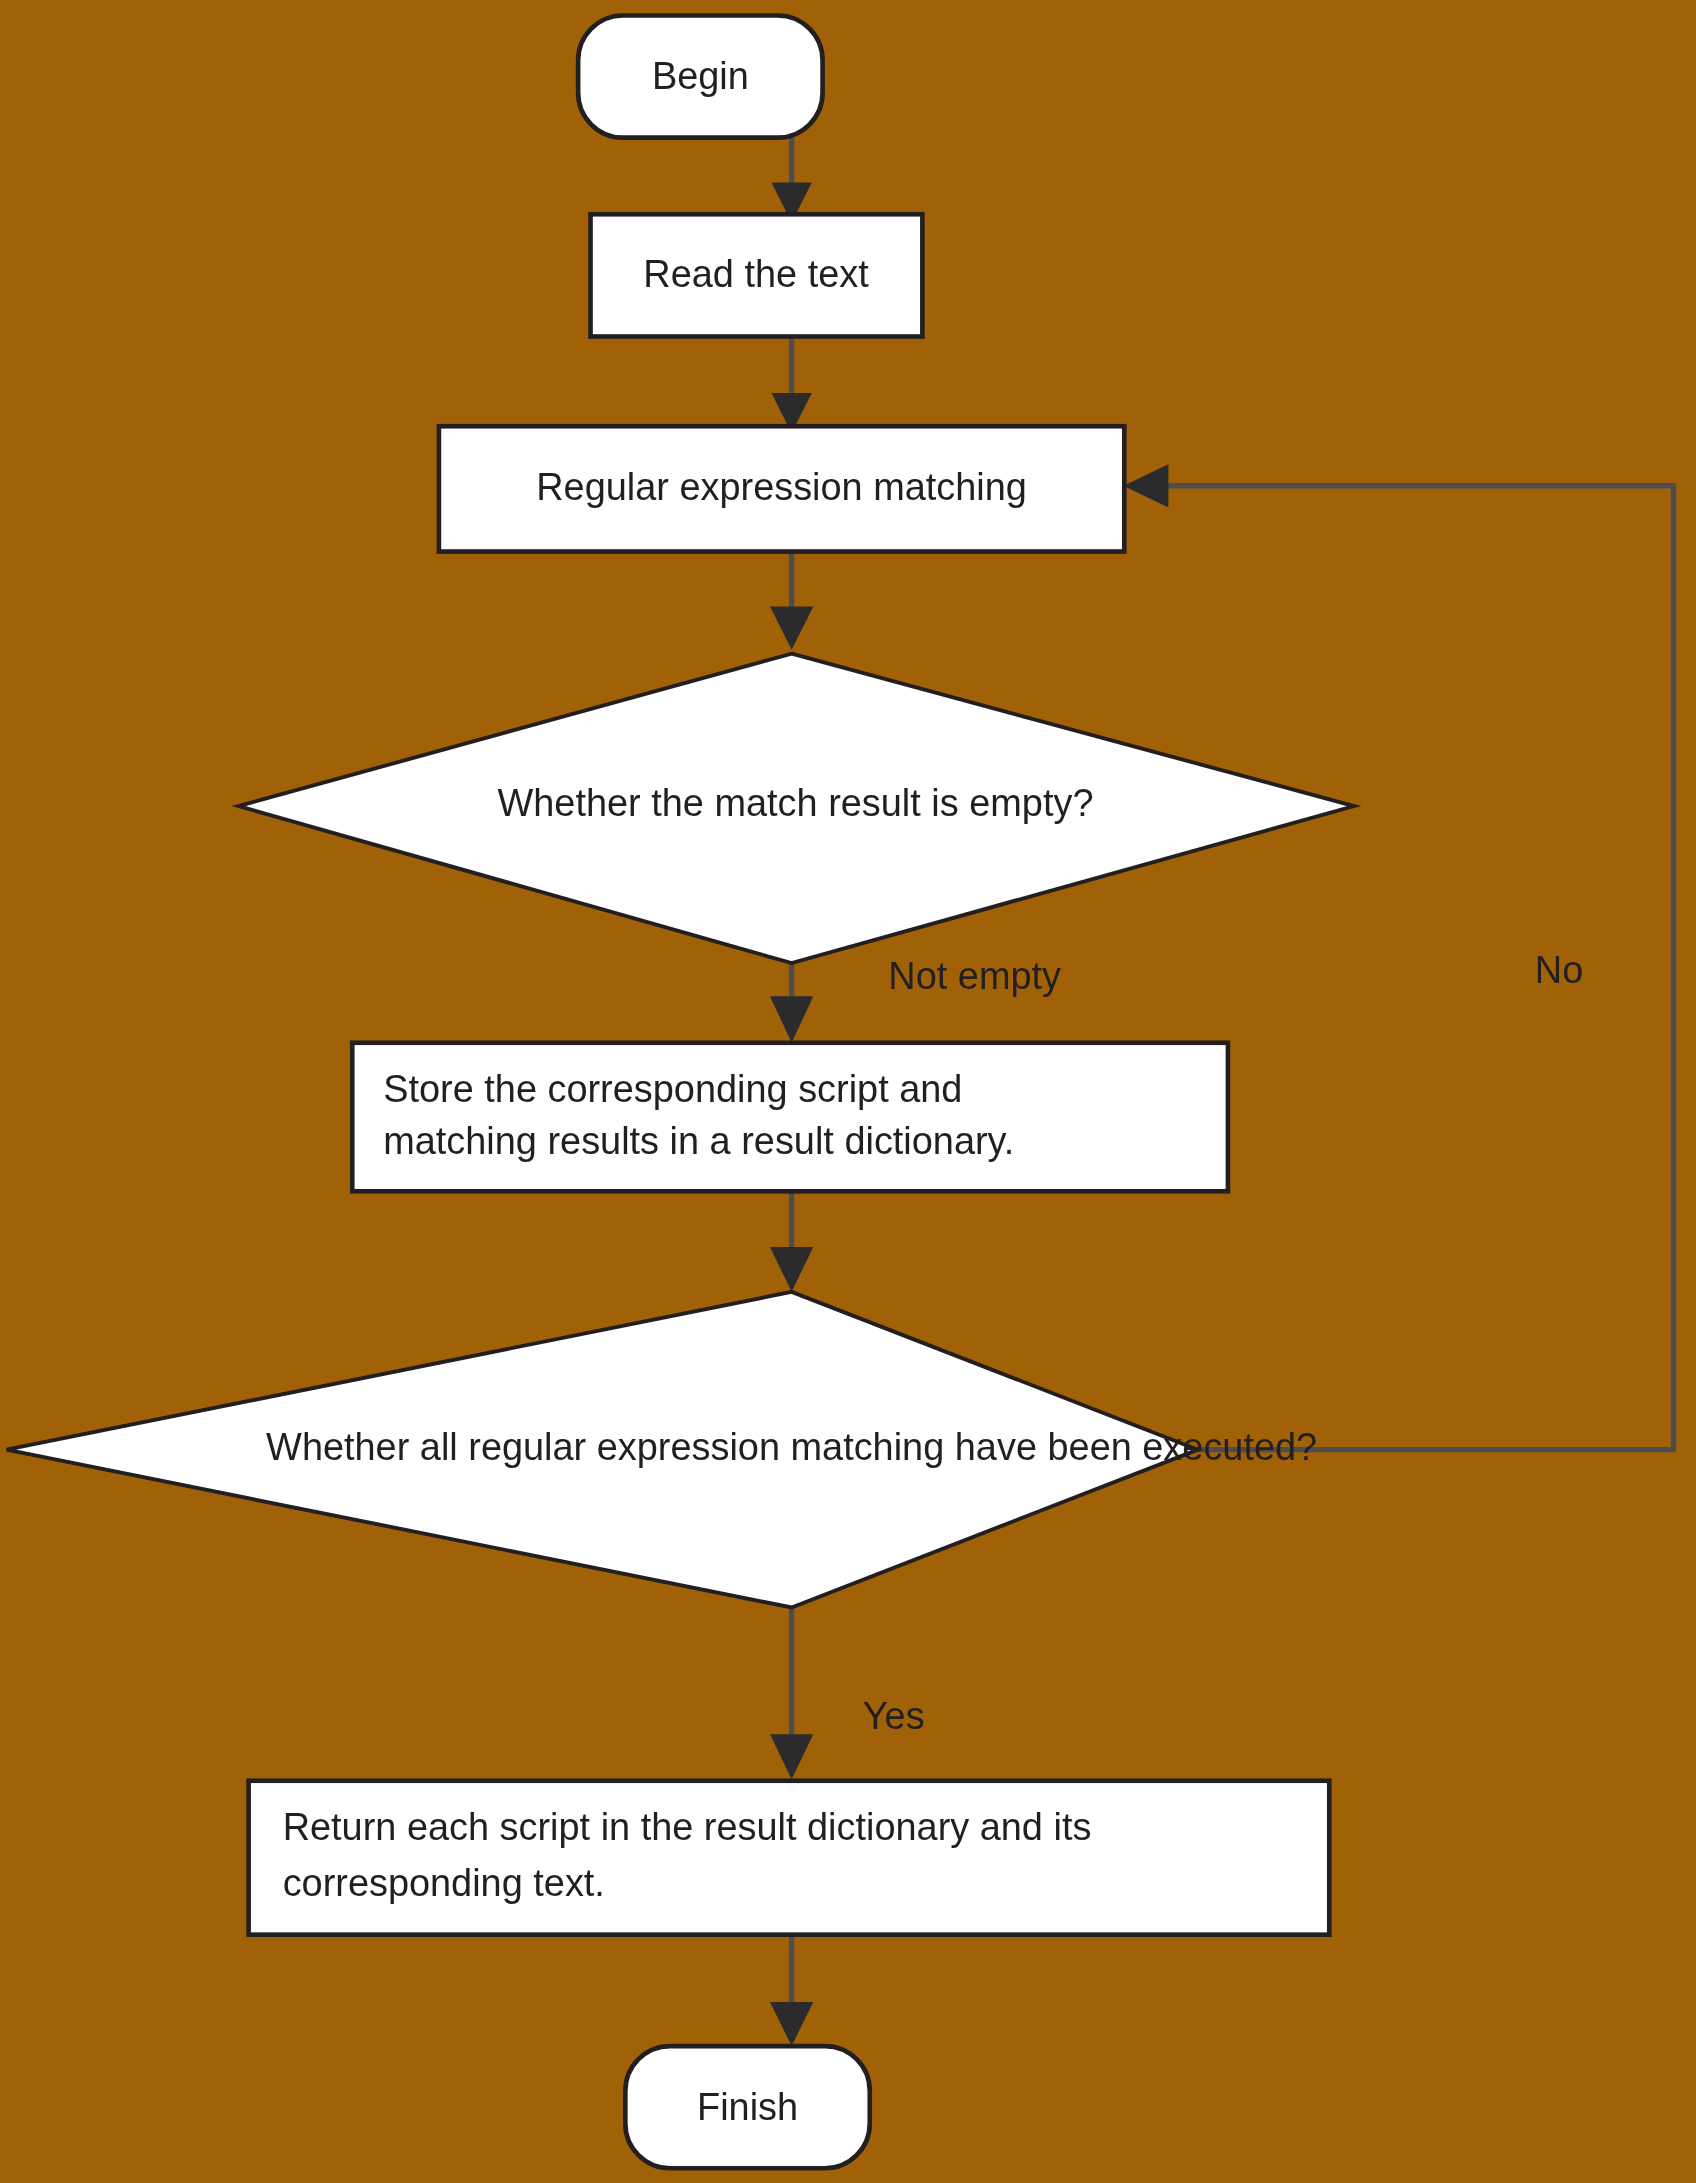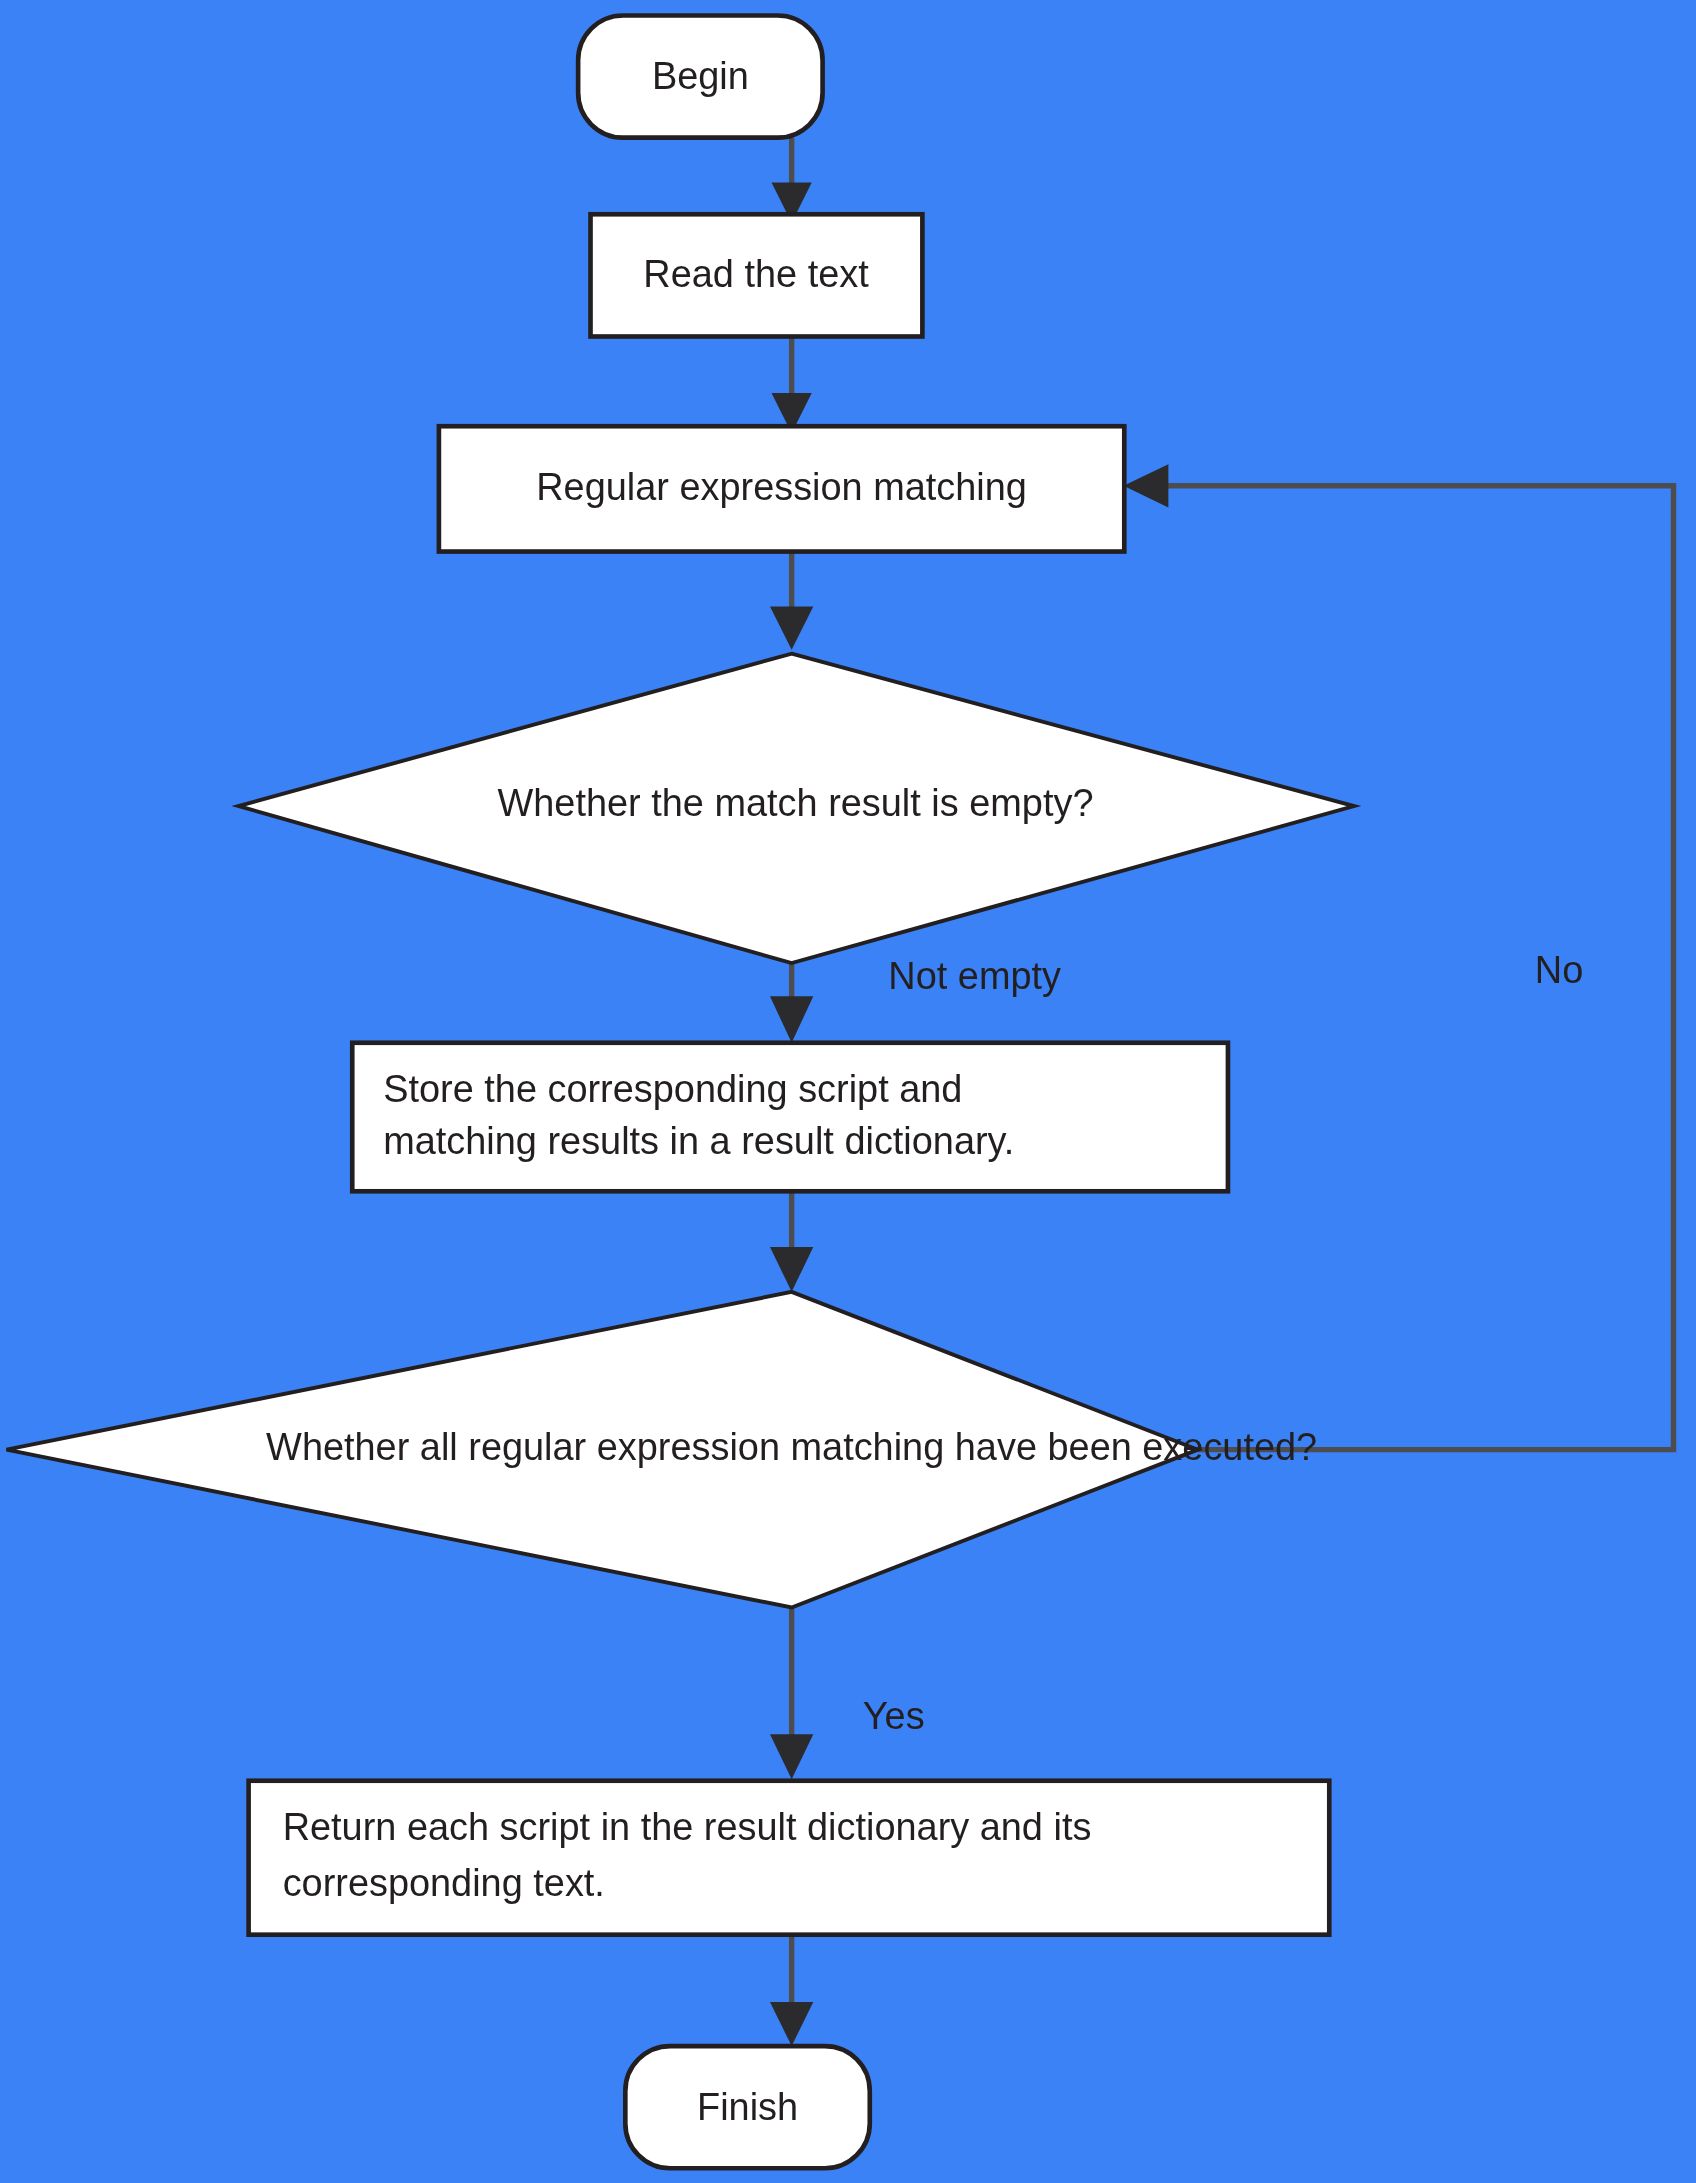--- a/index.html
+++ b/index.html
@@ -10,21 +10,21 @@
   body {
     font-family: "Liberation Sans", sans-serif;
     width: 1697px;
     height: 2183px;
     overflow: hidden;
   }
   #flowchart-root {
     position: relative;
     width: 1697px;
     height: 2183px;
-    background: #3b82f6;
+    background: #a16207;
   }
   #flow-svg {
     position: absolute;
     top: 0;
     left: 0;
     width: 1697px;
     height: 2183px;
   }
   .node-text {
     font-family: "Liberation Sans", sans-serif;

